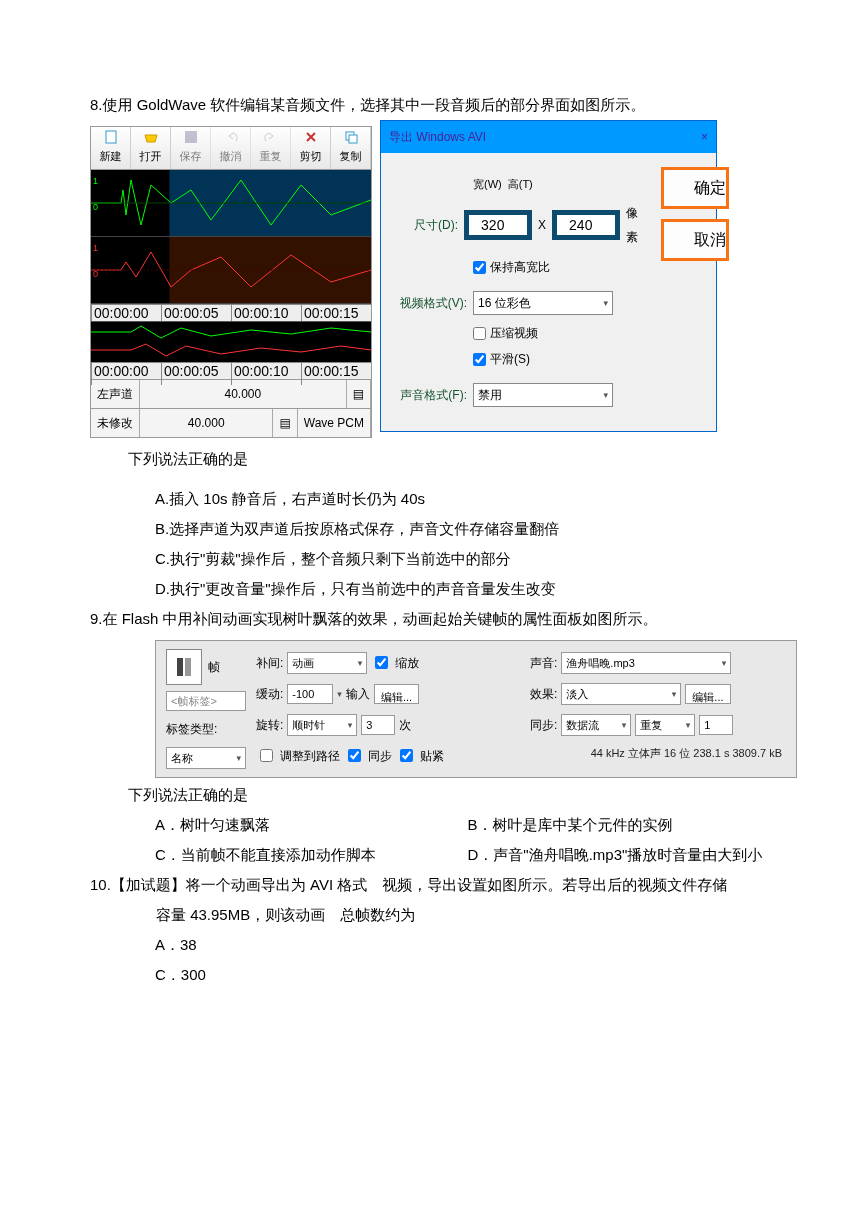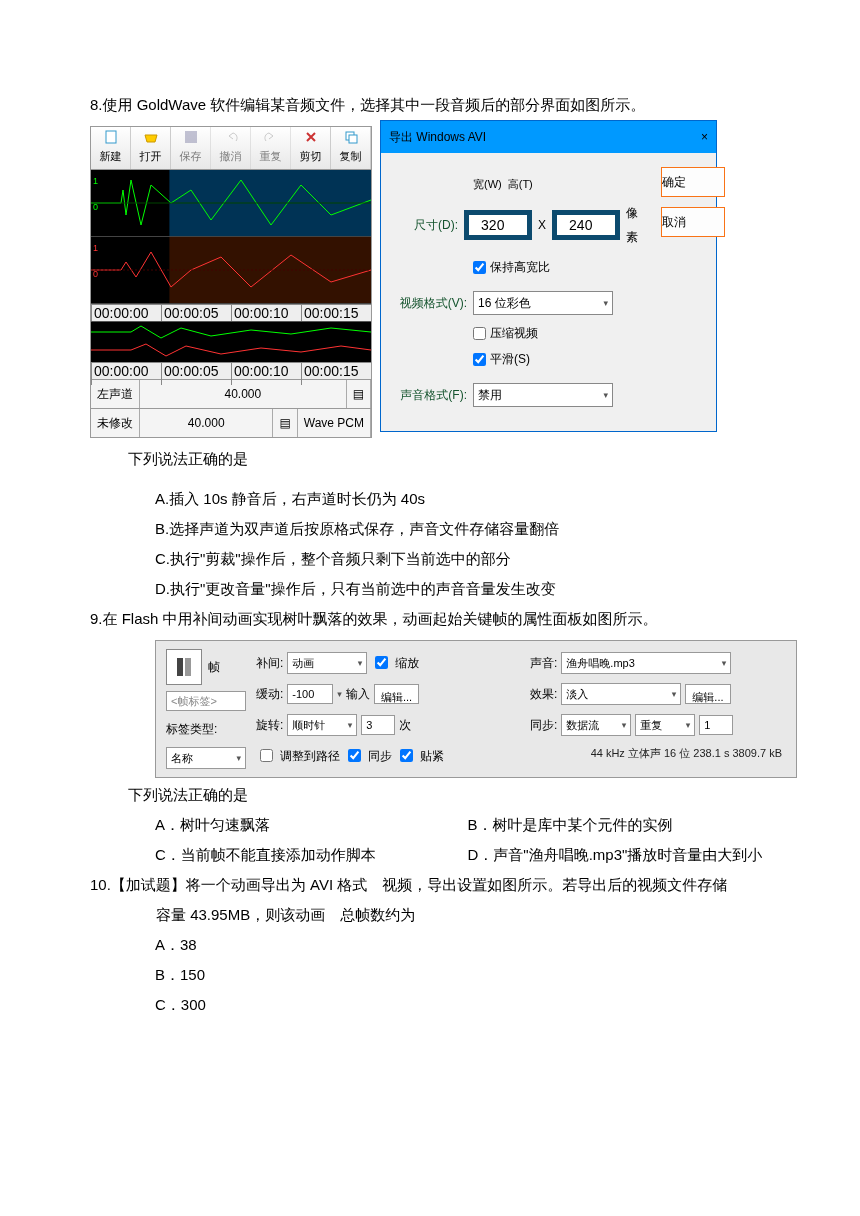--- a/index.html
+++ b/index.html
@@ -15,27 +15,27 @@
 .gw-btn{flex:1;text-align:center;padding:2px 0;border-right:1px solid #ccc;font-size:11px}
 .gw-btn svg{display:block;margin:0 auto}
 .wave{background:#000;height:66px;position:relative;border-bottom:1px solid #444}
 .wave .axis{position:absolute;left:2px;color:#0f0;font-size:9px}
 .mini-wave{background:#000;height:40px;border-top:1px solid #555;position:relative}
 .timeline{background:#eee;display:flex;font-size:14px;height:16px;align-items:center;border-top:1px solid #888}
 .timeline span{flex:1;text-align:left;padding-left:2px;border-left:1px solid #888}
 .gw-status{display:flex;border-top:1px solid #999;background:#f4f4f4;font-size:12px}
 .gw-status>div{padding:2px 6px;border-right:1px solid #aaa}
 .avi-dialog{width:335px;border:1px solid #0066cc;background:#f0f0f0;font-family:"Microsoft YaHei",sans-serif;font-size:12px;margin-bottom:6px}
-.avi-title{background:#0099ff;color:#000000;padding:4px 8px;display:flex;justify-content:space-between;align-items:flex-end}
+.avi-title{background:#0099ff;color:#4c1d95;padding:4px 8px;display:flex;justify-content:space-between;align-items:flex-end}
 .avi-body{padding:14px 16px 18px 16px}
 .avi-row{display:flex;align-items:center;margin:6px 0;gap:6px}
 .avi-label{width:70px;text-align:right;color:#14532d}
 .avi-input{border:5px solid #0c4a6e;background:#fff;padding:1px 12px;font-size:14px;height:18px}
 .avi-select{border:1px solid #888;background:#fff;padding:1px 4px;font-size:12px;height:20px;display:flex;justify-content:space-between;align-items:center;width:130px}
-.avi-btn{border:1px solid #f97316;background:#fdfdfd;padding:2px 0;width:62px;text-align:left;font-size:12px}
+.avi-btn{border:3px solid #f97316;background:#fdfdfd;padding:2px 0;width:62px;text-align:right;font-size:16px}
 .cb{display:flex;align-items:center;gap:4px;margin-left:76px;margin-top:2px}
 .cb input{margin:0}
 .flash-panel{margin:6px 0 2px 65px;width:640px;background:#e8e8e8;border:1px solid #999;font-family:"Microsoft YaHei",sans-serif;font-size:12px}
 .fp-tabs{display:flex;background:linear-gradient(#f2f2f2,#d8d8d8);border-bottom:1px solid #999}
 .fp-tab{padding:3px 10px;border-right:1px solid #aaa;font-size:12px}
 .fp-tab.active{background:#eee}
 .fp-close{margin-left:auto;padding:3px 8px}
 .fp-body{display:flex;padding:8px 10px;gap:10px}
 .fp-icon{width:34px;height:34px;background:#fff;border:1px solid #888;display:flex;align-items:center;justify-content:center}
 .fp-cols{flex:1;display:grid;grid-template-columns:1fr 1fr;column-gap:18px;row-gap:4px}
@@ -275,15 +275,14 @@
       <div class="col">B．树叶是库中某个元件的实例</div>
     </div>
 <div class="opt-row">
       <div class="col">C．当前帧不能直接添加动作脚本</div>
       <div class="col">D．声音"渔舟唱晚.mp3"播放时音量由大到小</div>
     </div>
 
 <div class="q-text"><span>10.</span><span style="font-weight:normal">【加试题】</span><span>将一个动画导出为 AVI 格式　视频，导出设置如图所示。若导出后的视频文件存储</span></div>
 <div class="indent" style="padding-left:66px">容量 43.95MB，则该动画　总帧数约为</div>
 <div class="opt">A．38</div>
-<div class="opt">B．150</div>
 <div class="opt">C．300</div>
 </div>
 
 </body></html>

